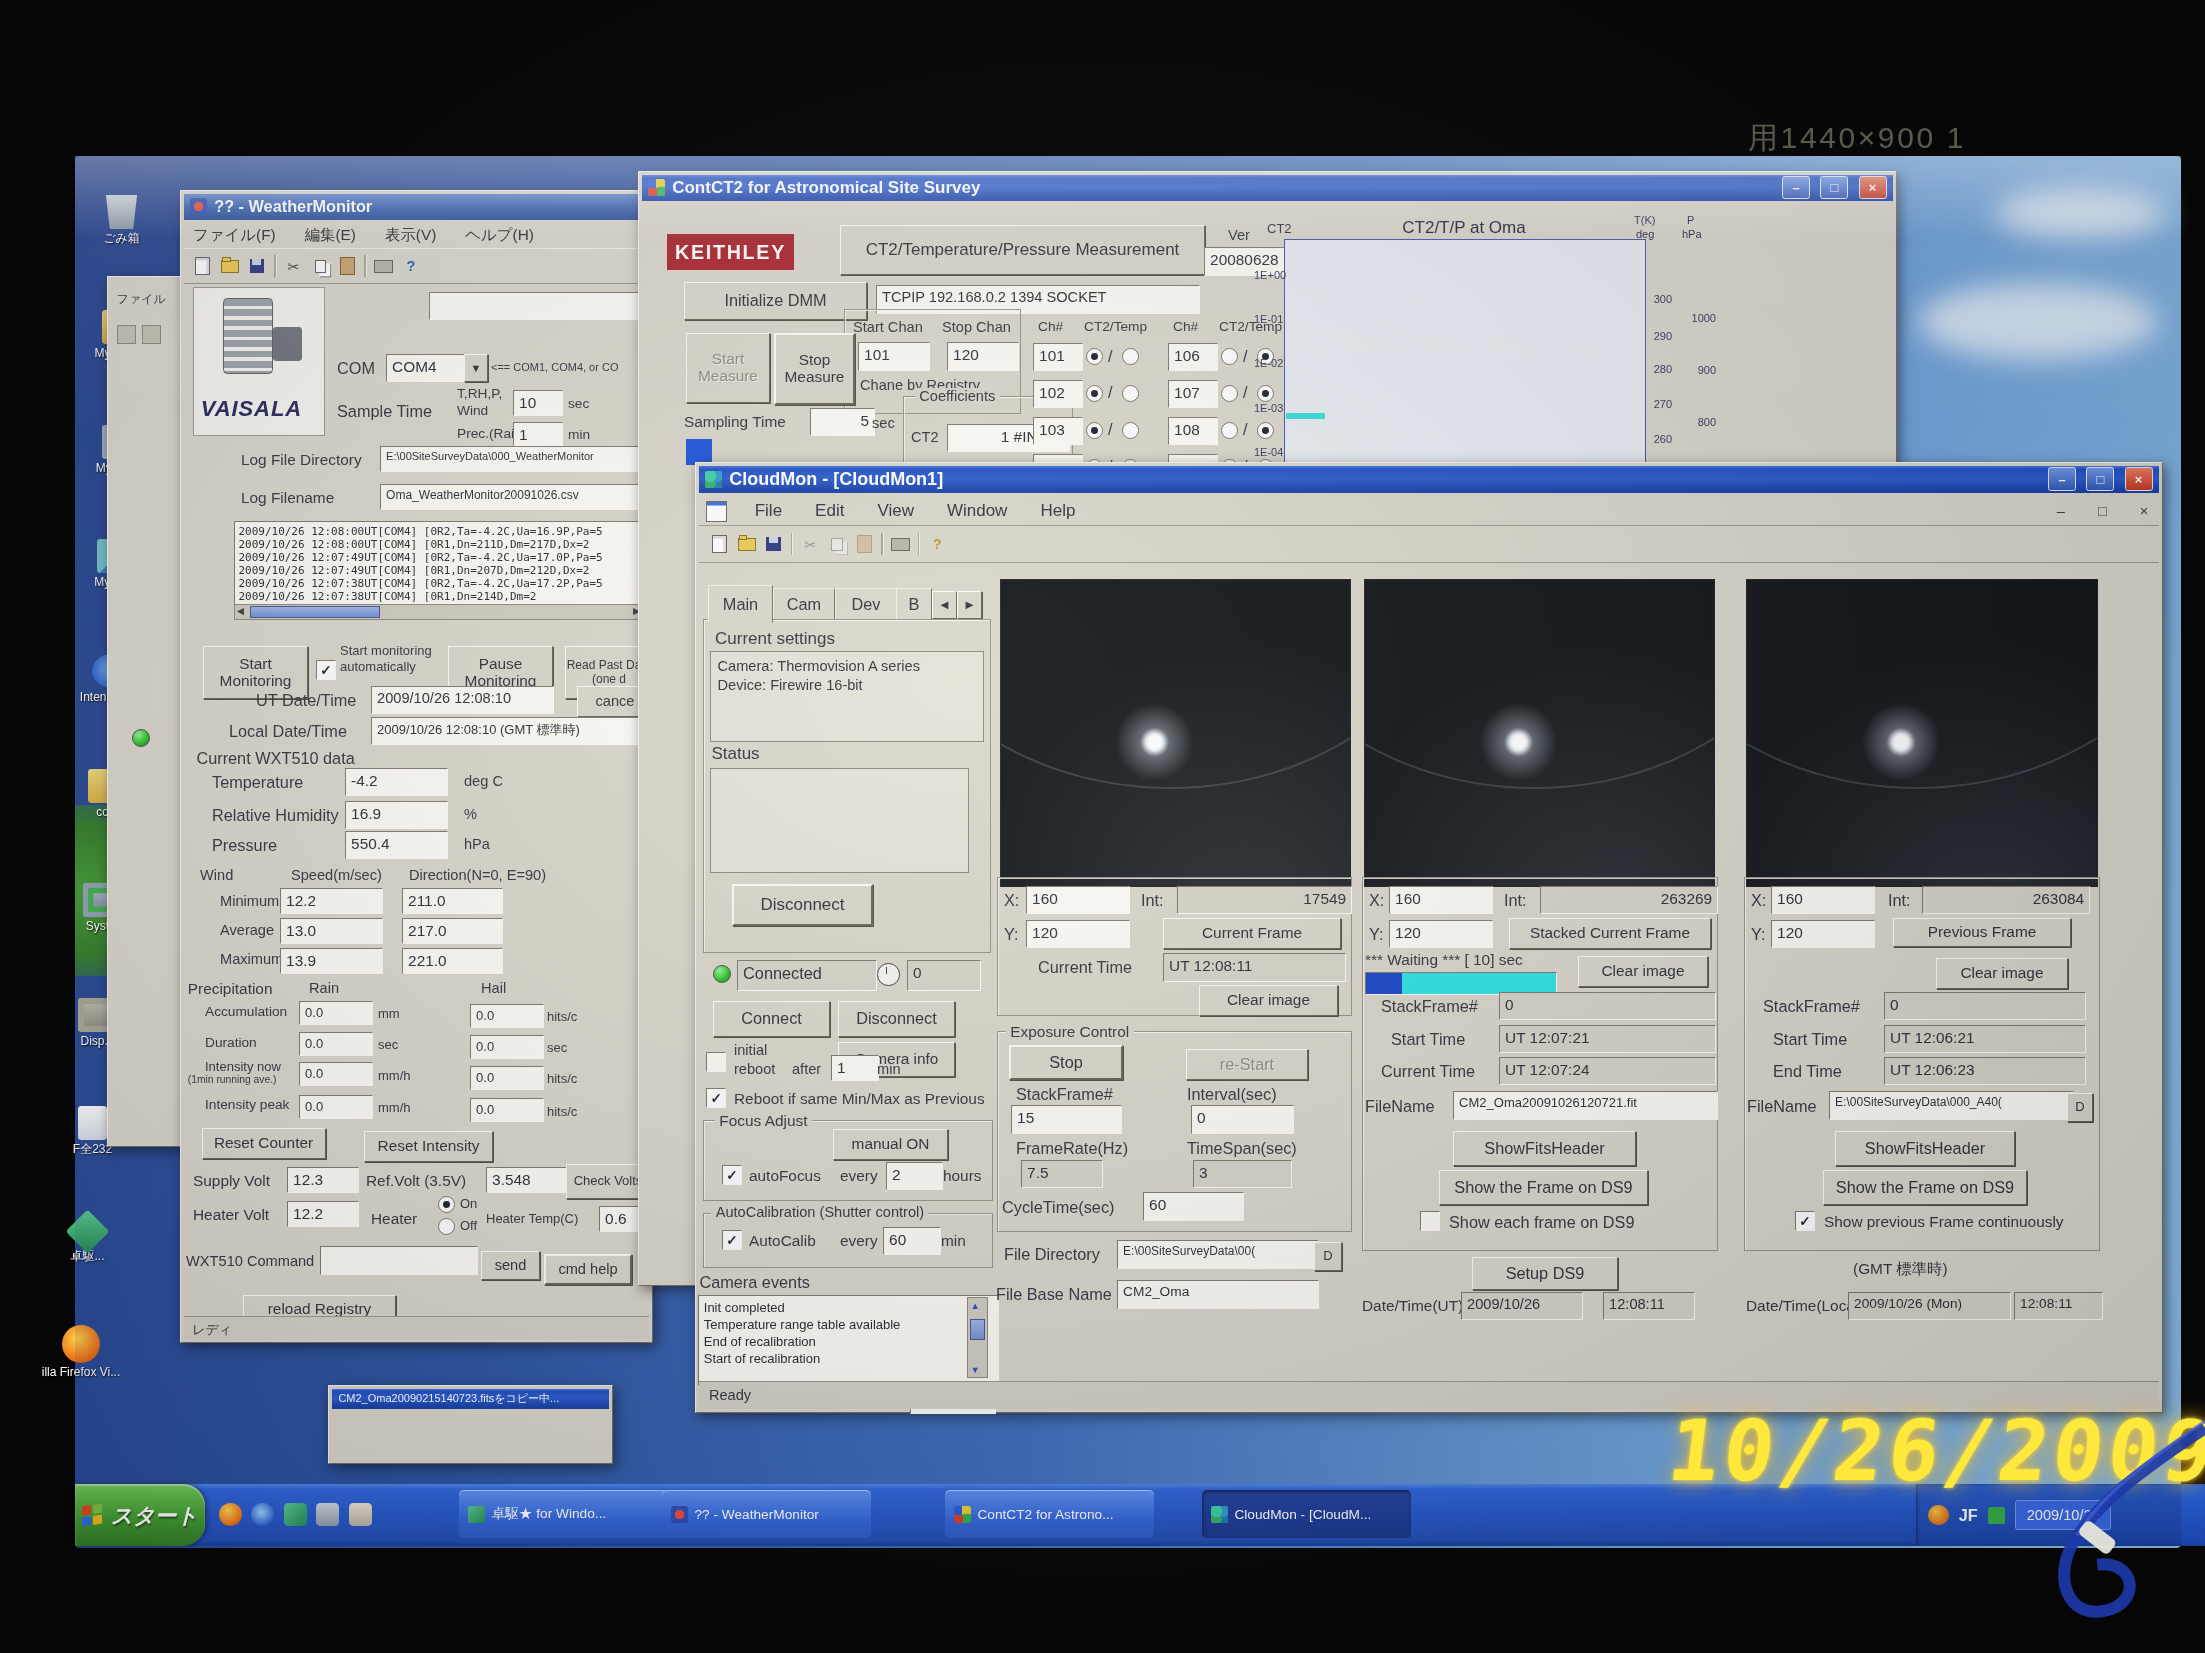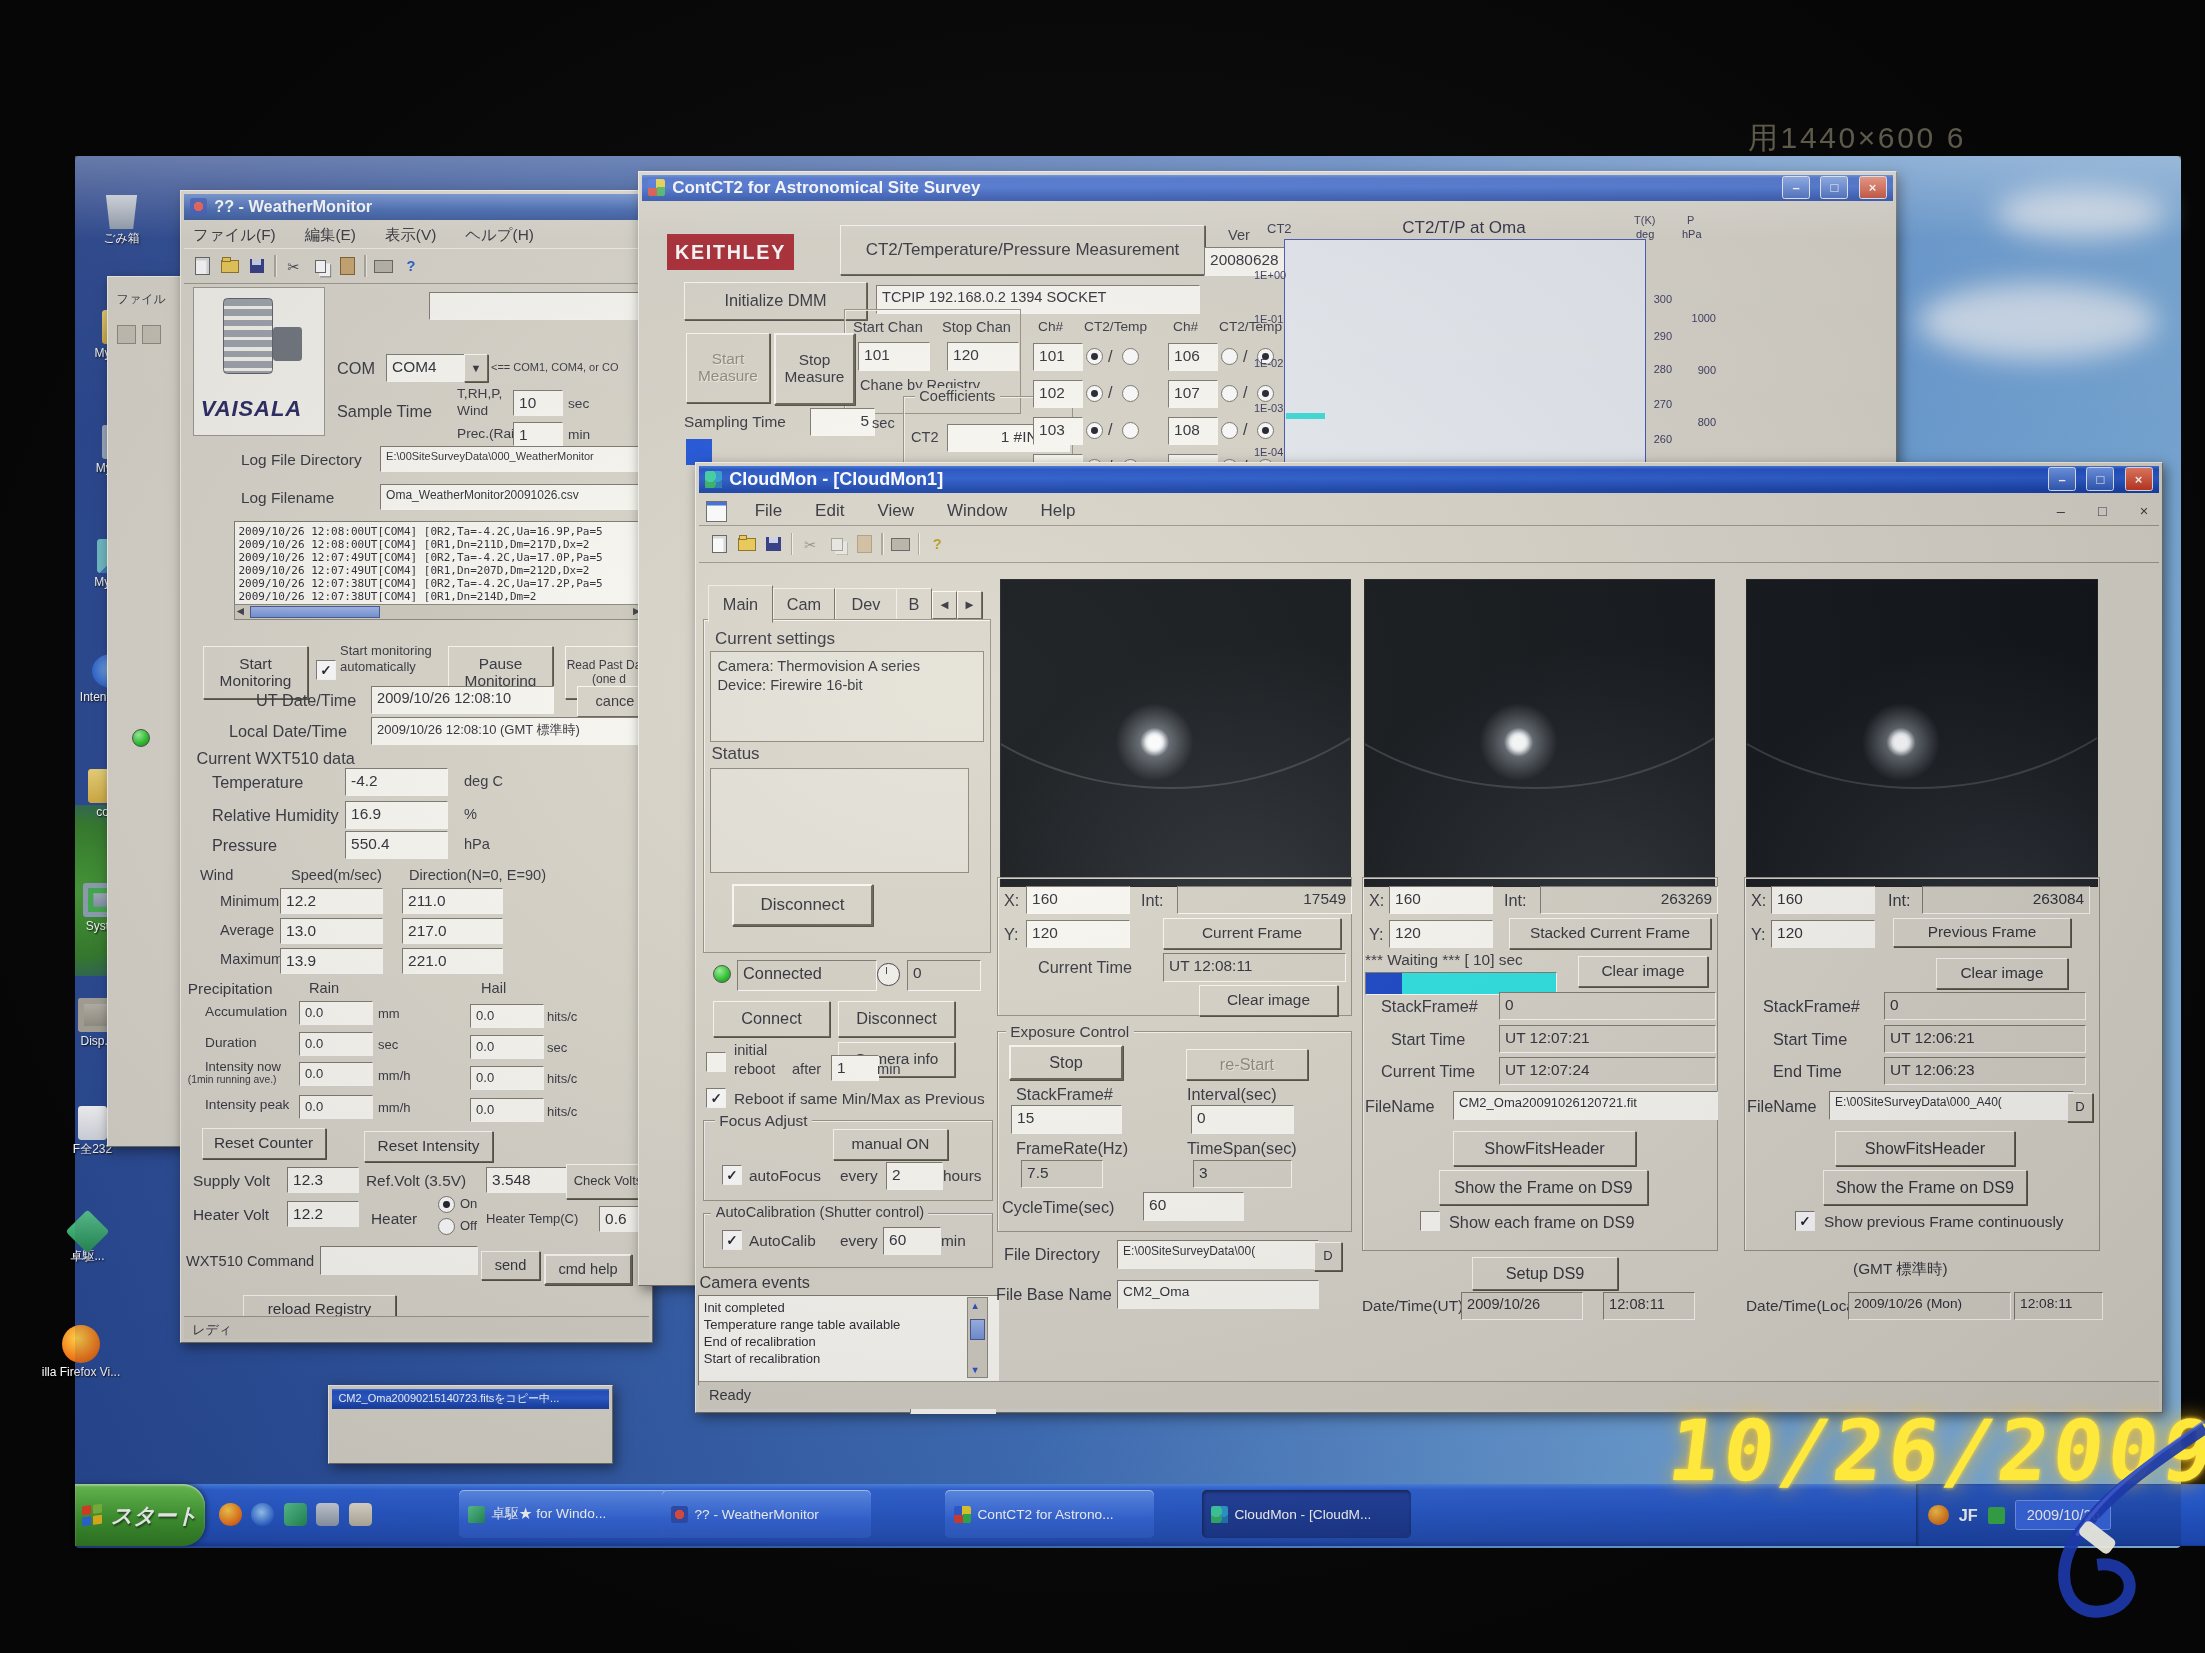--- a/index.html
+++ b/index.html
@@ -707,20 +707,20 @@
     </div>
   <div class="abs" style="left:1841px;top:0;width:265px;height:62px;background:linear-gradient(180deg,#2a5ecf,#1a44a8);box-shadow:inset 1.7px 0 2.6px rgba(0,0,0,.35);display:flex;align-items:center;gap:10.3px;padding:0 12px">
     <span style="width:20.5px;height:20.5px;border-radius:50%;background:radial-gradient(circle at 38% 32%,#ffc84a,#e07818 65%)"></span>
     <span style="color:#fff;font-size:16.3px;font-weight:bold">JF</span>
     <span style="width:17px;height:17px;background:#38b048;border-radius:2.6px"></span>
     <span style="background:#3a6ae8;border:0.9px solid #7a9af0;border-radius:2.6px;color:#fff;font-size:14.6px;padding:6px 10.3px">2009/10/26</span>
   </div>
 </div>
 
 <div class="wash"></div>
-<div class="bezeltxt">用1440×600 6</div>
+<div class="bezeltxt">用1440×900 1</div>
 <div class="stamp">10/26/2009</div>
 <svg class="abs" style="left:1969px;top:1361px;z-index:56" width="236" height="293" viewBox="0 0 276 342">
   <path d="M 276 78 C 200 128, 148 168, 122 212 C 98 254, 116 300, 158 292 C 202 284, 196 232, 150 238" stroke="#1c38a8" stroke-width="14" fill="none" opacity="0.92"></path>
   <path d="M 276 70 C 202 120, 152 160, 126 204" stroke="#4a66d8" stroke-width="4" fill="none" opacity="0.6"></path>
   <rect x="128" y="196" width="44" height="20" rx="6" transform="rotate(38 150 206)" fill="#e8e6da" opacity="0.95"></rect>
 </svg>
 
 
 </body></html>

